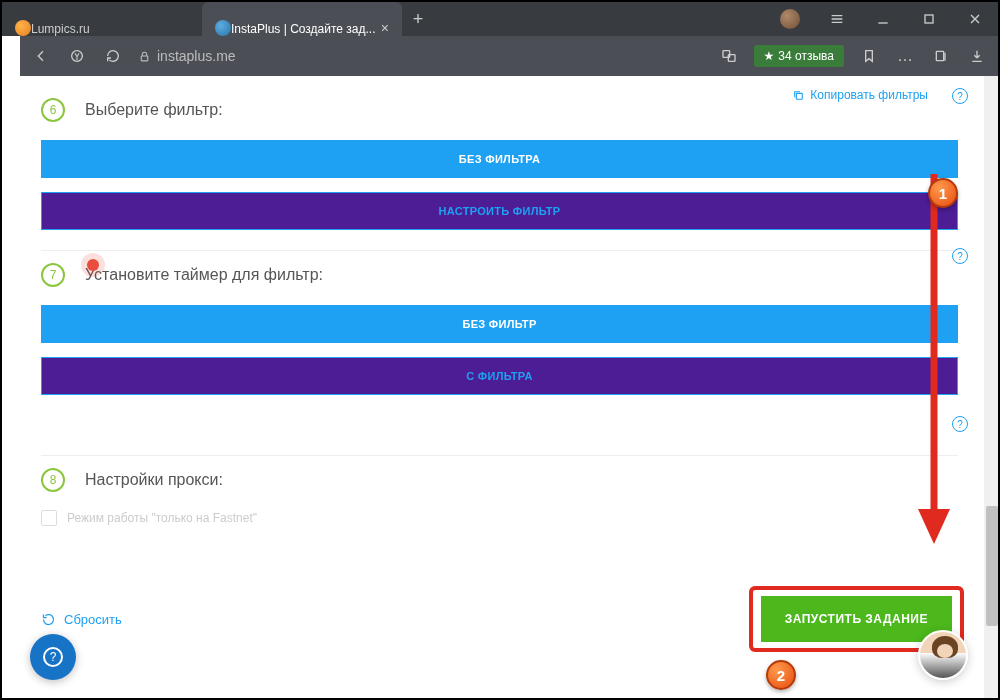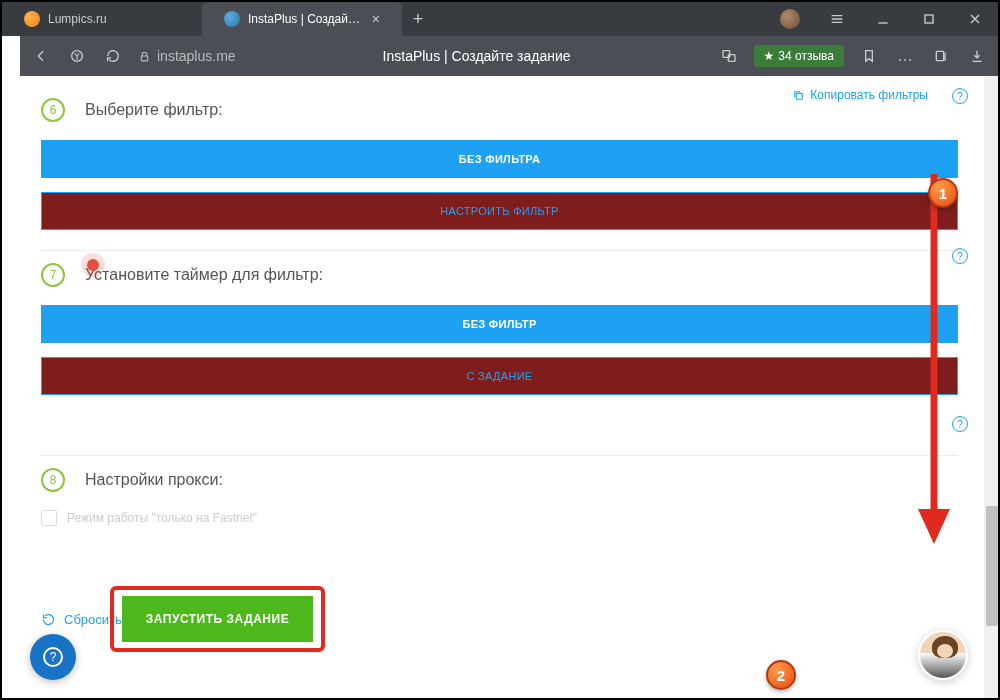--- a/index.html
+++ b/index.html
@@ -1,18 +1,18 @@
 <!DOCTYPE html>
 <html><head>
 <meta charset="utf-8">
 <style>
 * { margin: 0; padding: 0; box-sizing: border-box; font-family: -apple-system, BlinkMacSystemFont, "Segoe UI", Arial, sans-serif; }
 body { background: #fff; width: 1000px; height: 700px; overflow: hidden; position: relative; border: 2px solid #000; }
 .titlebar { background: #383c41; height: 34px; display: flex; align-items: stretch; }
-.tab { display: flex; align-items: center; padding: 0 22px; color: #ccc; font-size: 12px; gap: 8px; position: relative; }
+.tab { display: flex; align-items: flex-end; padding: 0 13px; color: #ccc; font-size: 12px; position: relative; }
 .tab.inactive { width: 200px; }
 .tab.active { background: #4b4f55; width: 200px; color: #fff; border-top-left-radius: 6px; border-top-right-radius: 6px; }
 .tab .favicon { width: 16px; height: 16px; border-radius: 50%; flex-shrink: 0; }
 .tab .favicon.orange { background: radial-gradient(circle at 35% 35%, #ffb347, #e67e22); }
 .tab .favicon.blue { background: radial-gradient(circle at 35% 35%, #5dade2, #2874a6); }
 .tab .label { white-space: nowrap; overflow: hidden; text-overflow: ellipsis; flex: 1; }
 .tab .close { color: #ccc; font-size: 14px; }
 .newtab { display: flex; align-items: center; justify-content: center; width: 32px; color: #ccc; font-size: 18px; cursor: pointer; }
 .titlebar-right { margin-left: auto; display: flex; align-items: center; gap: 0; color: #ccc; }
 .titlebar-right .avatar { width: 20px; height: 20px; border-radius: 50%; background: radial-gradient(circle at 35% 35%, #b08968, #6f4e37); margin: 0 14px; }
@@ -25,28 +25,28 @@
 .addrbar-right { display: flex; align-items: center; gap: 14px; margin-left: auto; }
 .content { position: relative; background: #fff; height: 626px; overflow: hidden; }
 .scrollbar-track { position: absolute; right: 0; top: 0; width: 14px; height: 100%; background: #f0f0f0; }
 .scrollbar-thumb { position: absolute; right: 0; top: 430px; width: 12px; height: 120px; background: #c0c0c0; border-radius: 2px; }
 .page { padding: 10px 40px 20px 39px; position: relative; }
 .step-header { display: flex; align-items: center; gap: 20px; margin-top: 12px; margin-bottom: 18px; }
 .step-num { width: 24px; height: 24px; border: 2px solid #8cc63f; border-radius: 50%; color: #8cc63f; font-size: 12px; display: flex; align-items: center; justify-content: center; font-weight: 500; }
 .step-label { font-size: 16px; color: #555; }
 .btn-row { display: flex; gap: 14px; margin-bottom: 20px; flex-direction: column; }
 .btn-primary { background: #1ea1f2; color: #fff; padding: 13px 16px; font-size: 11px; font-weight: 700; letter-spacing: 0.3px; border: none; cursor: pointer; }
-.btn-outline { background: #7f1d1d; color: #1ea1f2; padding: 12px 16px; font-size: 11px; font-weight: 400; letter-spacing: 0.3px; border: 1px solid #1ea1f2; cursor: pointer; }
+.btn-outline { background: #4c1d95; color: #1ea1f2; padding: 12px 16px; font-size: 11px; font-weight: 700; letter-spacing: 0.3px; border: 1px solid #1ea1f2; cursor: pointer; }
 .divider { border-top: 1px solid #eee; margin: 0 0 10px 0; }
 .red-dot-wrap { position: relative; }
 .red-dot-halo { position: absolute; left: 40px; top: -8px; width: 24px; height: 24px; border-radius: 50%; background: rgba(231,76,60,0.18); display: flex; align-items: center; justify-content: center; }
 .red-dot { width: 12px; height: 12px; border-radius: 50%; background: #e74c3c; }
 .checkbox-row { display: flex; align-items: center; gap: 10px; margin-top: 8px; color: #ccc; font-size: 12px; }
 .checkbox { width: 16px; height: 16px; border: 1px solid #ddd; border-radius: 2px; }
-.footer-row { display: flex; align-items: center; margin-top: 70px; padding-right: 6px; }
+.footer-row { display: flex; justify-content: space-between; align-items: center; margin-top: 70px; padding-right: 6px; }
 .reset-link { color: #1ea1f2; font-size: 13px; display: flex; align-items: center; gap: 8px; cursor: pointer; }
 .run-btn-wrap { position: relative; }
 .run-btn-border { position: absolute; inset: -10px -12px; border: 4px solid #e02a1f; border-radius: 6px; pointer-events: none; }
 .run-btn { background: #4cb81c; color: #fff; padding: 16px 24px; font-size: 12px; font-weight: 700; letter-spacing: 0.5px; border: none; cursor: pointer; }
 .copy-filters { position: absolute; right: 70px; top: 12px; color: #1ea1f2; font-size: 12px; cursor: pointer; display: flex; align-items: center; gap: 5px; }
 .help-circle { position: absolute; width: 16px; height: 16px; border: 1px solid #1ea1f2; border-radius: 50%; color: #1ea1f2; font-size: 10px; display: flex; align-items: center; justify-content: center; cursor: pointer; }
 .fab-help { position: absolute; left: 28px; bottom: 22px; width: 46px; height: 46px; border-radius: 50%; background: #1773c6; display: flex; align-items: center; justify-content: center; cursor: pointer; box-shadow: 0 2px 8px rgba(0,0,0,0.25); }
 .fab-help-inner { width: 20px; height: 20px; border: 2px solid #fff; border-radius: 50%; color: #fff; font-size: 12px; display: flex; align-items: center; justify-content: center; }
 .chat-avatar { position: absolute; right: 30px; bottom: 22px; width: 50px; height: 50px; border-radius: 50%; background: linear-gradient(180deg, #f2d5b8 0%, #f2d5b8 45%, #fff 45%, #555 100%); border: 2px solid #fff; box-shadow: 0 2px 10px rgba(0,0,0,0.2); cursor: pointer; overflow: hidden; }
 .chat-avatar::before { content: ""; position: absolute; top: 4px; left: 12px; width: 26px; height: 22px; background: #6b4423; border-radius: 50% 50% 40% 40%; }
@@ -113,21 +113,20 @@
         <path d="M4 12a8 8 0 1 1 2.5 5.8M4 20v-5h5"></path>
       </svg>
   </div>
   <div class="url">
     <svg class="icon" viewBox="0 0 24 24" style="width:13px;height:13px">
         <rect x="6" y="11" width="12" height="9" rx="1"></rect>
         <path d="M8 11V8a4 4 0 0 1 8 0v3"></path>
       </svg>
     <span>instaplus.me</span>
   </div>
-  <div class="pagetitle">InstaPlus | Создайте задание</div>
   <div class="addrbar-right">
     <div class="icon-btn">
       <svg class="icon" viewBox="0 0 24 24">
           <rect x="3" y="4" width="10" height="10" rx="1"></rect>
           <rect x="11" y="10" width="10" height="10" rx="1"></rect>
         </svg>
     </div>
     <div class="reviews-box">
       <span>★</span>
       <span>34 отзыва</span>
@@ -183,21 +182,21 @@
           <div class="red-dot"></div>
         </div>
     </div>
     <div class="help-circle" style="right:30px;top:172px">?</div>
     <div class="step-header">
       <div class="step-num">7</div>
       <div class="step-label">Установите таймер для фильтр:</div>
     </div>
     <div class="btn-row">
       <button class="btn-primary">БЕЗ ФИЛЬТР</button>
-      <button class="btn-outline">С ЗАДАНИЕ</button>
+      <button class="btn-outline">С ФИЛЬТРА</button>
     </div>
 
     <div style="height:40px"></div>
     <div class="divider"></div>
 
     <div class="help-circle" style="right:30px;top:340px">?</div>
     <div class="step-header">
       <div class="step-num">8</div>
       <div class="step-label">Настройки прокси:</div>
     </div>

